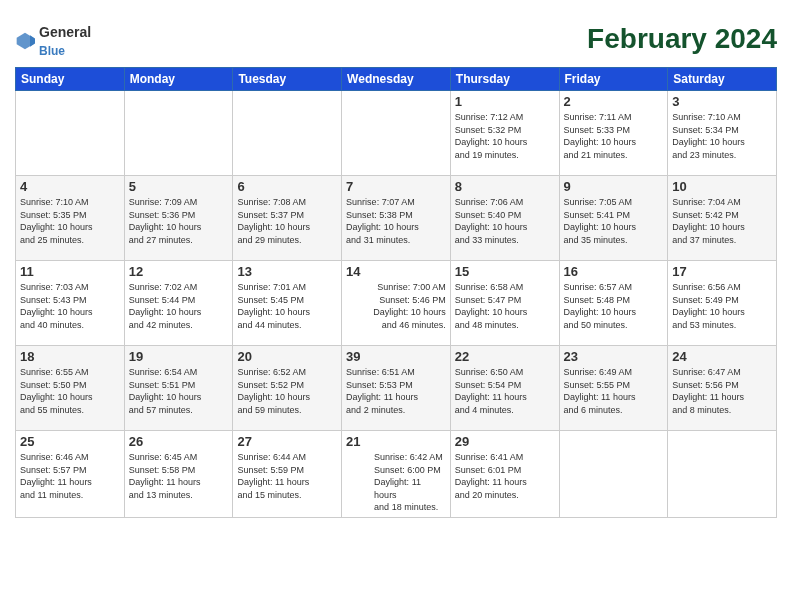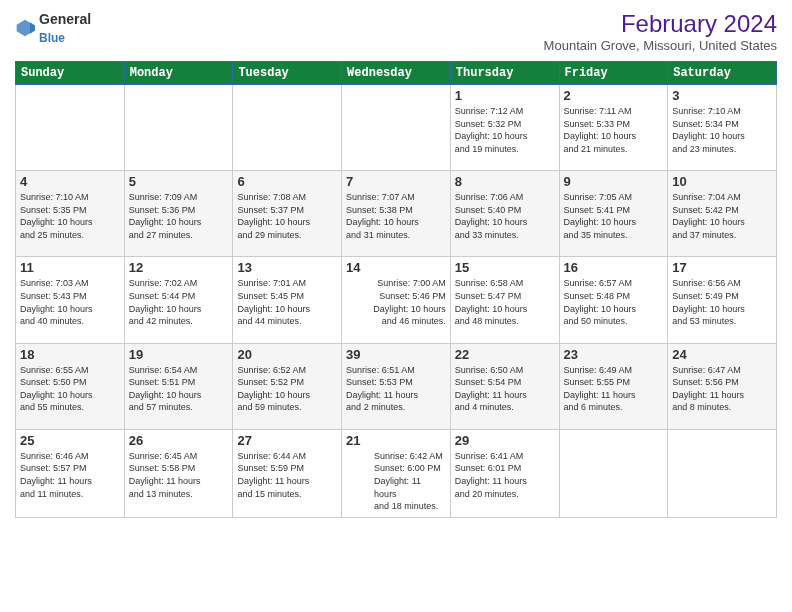--- a/index.html
+++ b/index.html
@@ -6,21 +6,21 @@
     body {
       font-family: Arial, sans-serif;
       background: #fff;
       width: 792px;
       height: 612px;
       overflow: hidden;
     }
     .page {
       width: 792px;
       height: 528px;
-      padding: 10px 15px;
+      padding: 23px 15px;
       display: flex;
       flex-direction: column;
     }
     .header-area {
       display: flex;
       justify-content: space-between;
       align-items: flex-start;
       margin-bottom: 8px;
     }
     .logo {
@@ -29,23 +29,23 @@
       gap: 4px;
     }
     .logo-icon {
       width: 20px;
       height: 20px;
     }
     .title-area {
       text-align: right;
     }
     .main-title {
-      font-size: 24px;
-      font-weight: normal;
-      color: #4c1d95;
+      font-size: 28px;
+      font-weight: bold;
+      color: #14532d;
     }
     .subtitle {
       font-size: 13px;
       color: #555;
     }
     .calendar {
       flex: 1;
       border: 1px solid #ccc;
       border-collapse: collapse;
       width: 100%;
@@ -83,42 +83,40 @@
     .empty-cell {
       background: #f9f9f9;
     }
     tr:nth-child(even) td {
       background-color: #f5f5f5;
     }
     tr:nth-child(odd) td {
       background-color: #fff;
     }
     .calendar thead tr th {
-      background-color: #15803d;
-      font-family: Liberation Mono, monospace;
+      background-color: #1d4ed8;
     }
   </style>
 </head>
 <body>
 
 <div class="page">
   <div class="header-area">
     <div class="logo">
       <svg class="logo-icon" viewBox="0 0 24 24">
         <polygon points="12,2 22,8 22,16 12,22 2,16 2,8" fill="#3a7bbf" opacity="0.8"></polygon>
         <polygon points="18,5 24,9 24,15 18,19" fill="#3a7bbf"></polygon>
       </svg>
       <div>
         <span style="font-size:14px;font-weight:bold;color:#333;">General</span><br>
         <span style="font-size:12px;font-weight:bold;color:#3a7bbf;">Blue</span>
       </div>
     </div>
     <div class="title-area">
       <div class="main-title">February 2024</div>
-      <div class="subtitle">Mountain Grove, Missouri, United States</div>
     </div>
   </div>
 
   <table class="calendar">
     <thead>
       <tr>
       <th>Sunday</th>
           <th>Monday</th>
           <th>Tuesday</th>
           <th>Wednesday</th>

